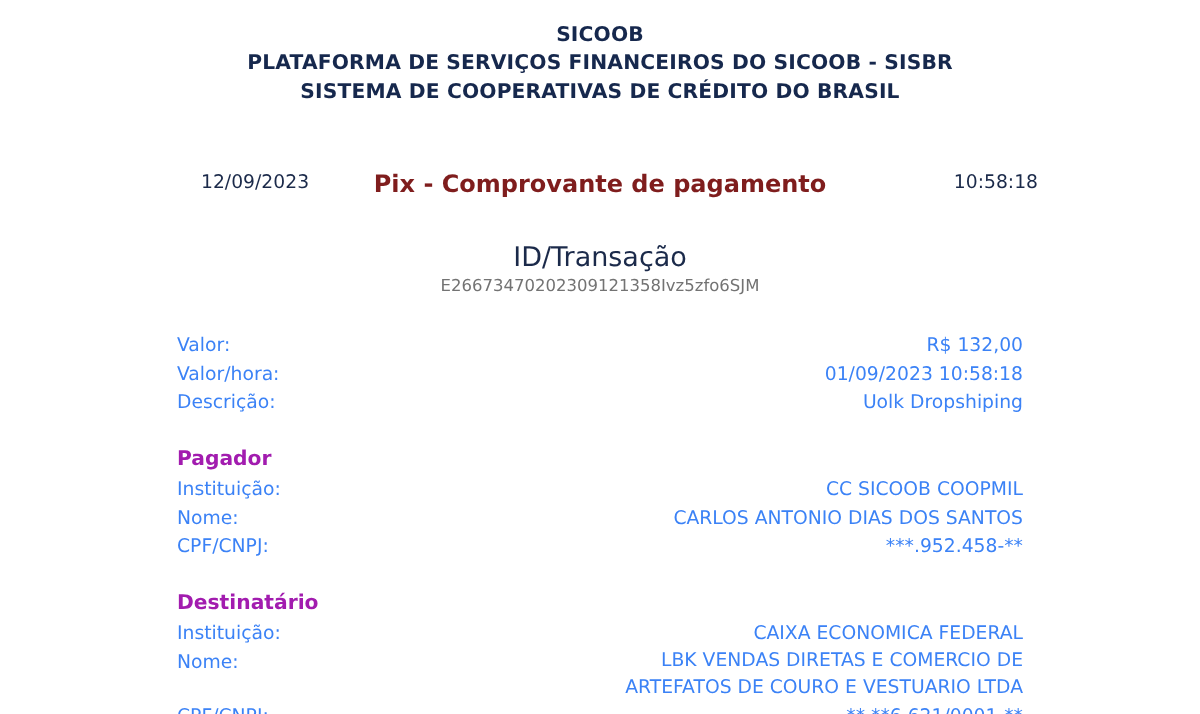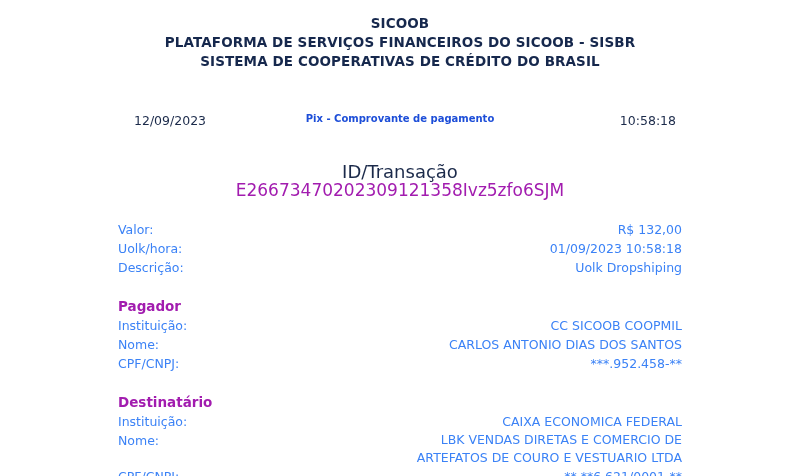--- a/index.html
+++ b/index.html
@@ -46,45 +46,45 @@
     top: 0;
     font-size: 12.5px;
     color: #1b2a4a;
   }
   .title-row .doc-title {
     position: absolute;
     left: 0;
     right: 0;
     top: 0;
     text-align: center;
-    font-size: 10px;
+    font-size: 16px;
     font-weight: bold;
-    color: #1d4ed8;
+    color: #7f1d1d;
   }
   .title-row .time-right {
     position: absolute;
-    right: 124px;
+    right: 108px;
     top: 0;
     font-size: 12.5px;
     color: #1b2a4a;
   }
 
   
   .txn-block {
     margin-top: 27px;
     text-align: center;
   }
   .txn-block .txn-label {
     font-size: 18px;
     color: #1b2a4a;
     line-height: 19px;
   }
   .txn-block .txn-id {
-    font-size: 17px;
-    color: #a21caf;
+    font-size: 11px;
+    color: #737373;
     line-height: 19px;
   }
 
   
   .fields {
     margin-top: 20px;
     padding-left: 118px;
     padding-right: 118px;
   }
   .row {
@@ -134,21 +134,21 @@
   </div>
 
   <div class="fields">
 
     <div class="row">
       <span class="lbl">Valor:</span>
       <span class="val">R$ 132,00</span>
     </div>
 
     <div class="row">
-      <span class="lbl">Uolk/hora:</span>
+      <span class="lbl">Valor/hora:</span>
       <span class="val">01/09/2023 10:58:18</span>
     </div>
 
     <div class="row">
       <span class="lbl">Descrição:</span>
       <span class="val">Uolk Dropshiping</span>
     </div>
 
     <div class="section-title">Pagador</div>
 

